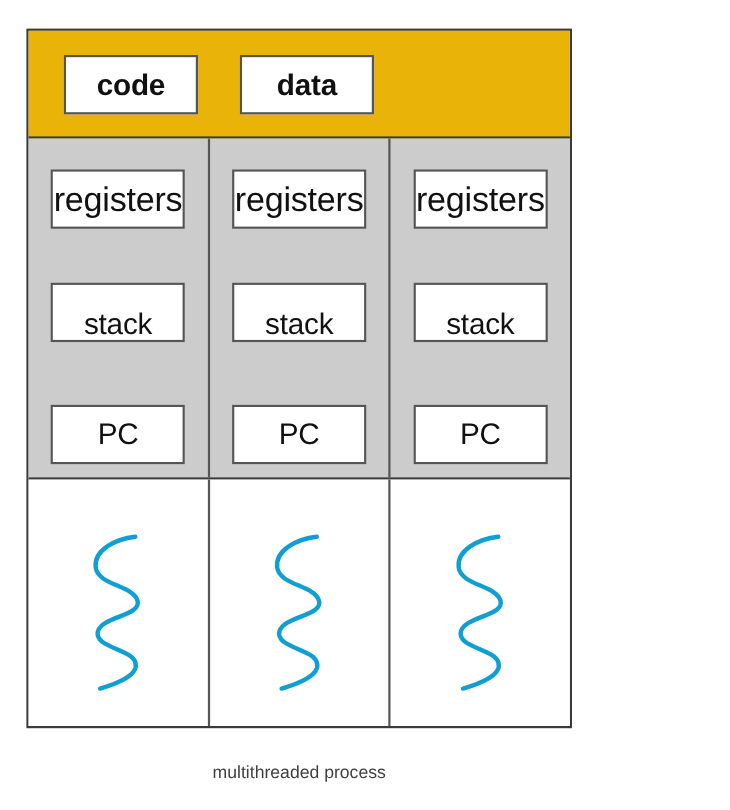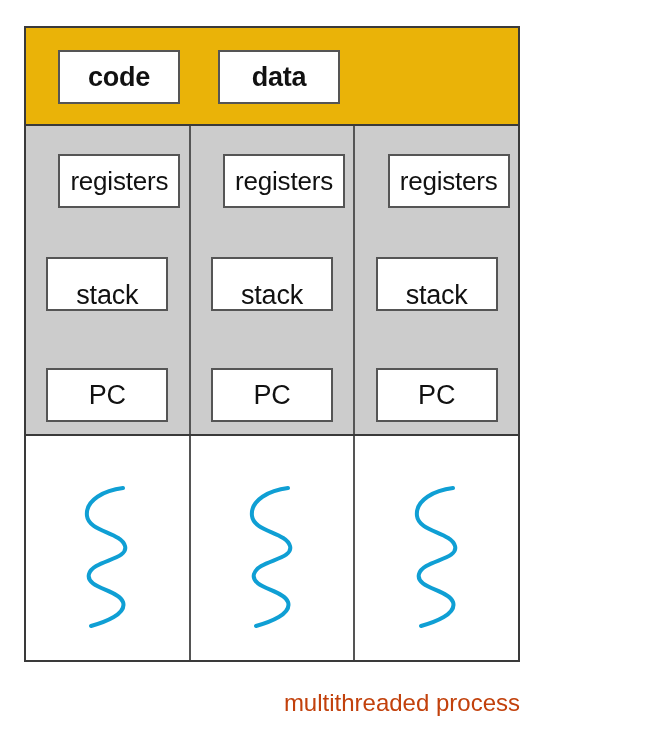--- a/index.html
+++ b/index.html
@@ -111,21 +111,21 @@
   
   .state-box {
     left: 50%;
     transform: translateX(-50%);
     width: 122px;
     height: 54px;
   }
   .state-box.registers { top: 28px; }
   .state-box.stack     { top: 131px; align-items: flex-end; }
   .state-box.pc        { top: 242px; }
-  .state-box.registers { font-size: 26px; margin-left: 12px; }
+  .state-box.registers { font-size: 31px; }
 
   
   .squiggle {
     position: absolute;
     left: 50%;
     transform: translateX(-50%);
     top: 50px;
     width: 56px;
     height: 142px;
     overflow: visible;
@@ -159,24 +159,24 @@
     color: #1a1a1a;
     white-space: nowrap;
   }
 
   
   .caption {
     position: absolute;
     left: 24px;
     top: 688px;
     width: 496px;
-    text-align: right;
-    font-size: 24px;
+    text-align: center;
+    font-size: 16px;
     line-height: 30px;
-    color: #c2410c;
+    color: #404040;
     white-space: nowrap;
   }
 </style>
 </head>
 <body>
 
 <div id="diagram-root">
 
   <div class="process-frame">
 

